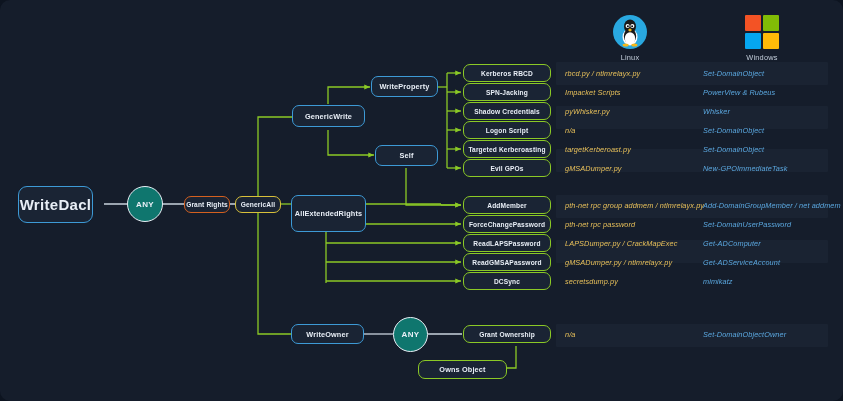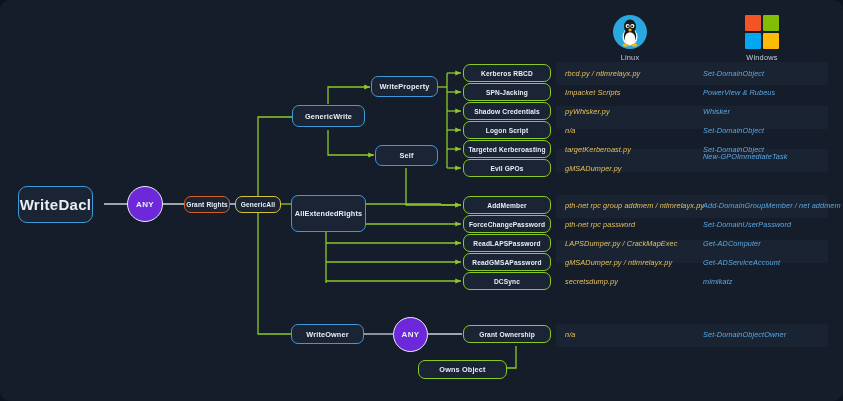--- a/index.html
+++ b/index.html
@@ -35,21 +35,21 @@
 
   
   #writedacl{
     font-size:15px;font-weight:700;letter-spacing:.3px;
     border-width:1.8px;border-radius:9px;
   }
   
   .circ{
     position:absolute;box-sizing:border-box;
     border:1.6px solid #e9eef5;border-radius:50%;
-    background:#6d28d9;
+    background:#0f766e;
     display:flex;align-items:center;justify-content:center;
     color:#e8eef6;font-size:8px;font-weight:700;letter-spacing:.4px;
     z-index:6;
   }
   
   #wires{position:absolute;left:0;top:0;width:843px;height:401px;z-index:3;}
 
   
   .rowband{position:absolute;left:556px;width:272px;height:23px;background:#1a2332;z-index:1;border-radius:1px;}
   .cell{
@@ -198,21 +198,21 @@
   <div class="cell win" style="top:69px">Set-DomainObject</div>
   <div class="cell linux" style="top:88px">Impacket Scripts</div>
   <div class="cell win" style="top:88px">PowerView &amp; Rubeus</div>
   <div class="cell linux" style="top:107px">pyWhisker.py</div>
   <div class="cell win" style="top:107px">Whisker</div>
   <div class="cell linux" style="top:126px">n/a</div>
   <div class="cell win" style="top:126px">Set-DomainObject</div>
   <div class="cell linux" style="top:145px">targetKerberoast.py</div>
   <div class="cell win" style="top:145px">Set-DomainObject</div>
   <div class="cell linux" style="top:164px">gMSADumper.py</div>
-  <div class="cell win" style="top:152px">New-GPOImmediateTask</div>
+  <div class="cell win" style="top:164px">New-GPOImmediateTask</div>
 
   <div class="cell linux" style="top:201px">pth-net rpc group addmem / ntlmrelayx.py</div>
   <div class="cell win" style="top:201px">Add-DomainGroupMember / net addmem</div>
   <div class="cell linux" style="top:220px">pth-net rpc password</div>
   <div class="cell win" style="top:220px">Set-DomainUserPassword</div>
   <div class="cell linux" style="top:239px">LAPSDumper.py / CrackMapExec</div>
   <div class="cell win" style="top:239px">Get-ADComputer</div>
   <div class="cell linux" style="top:258px">gMSADumper.py / ntlmrelayx.py</div>
   <div class="cell win" style="top:258px">Get-ADServiceAccount</div>
   <div class="cell linux" style="top:277px">secretsdump.py</div>

